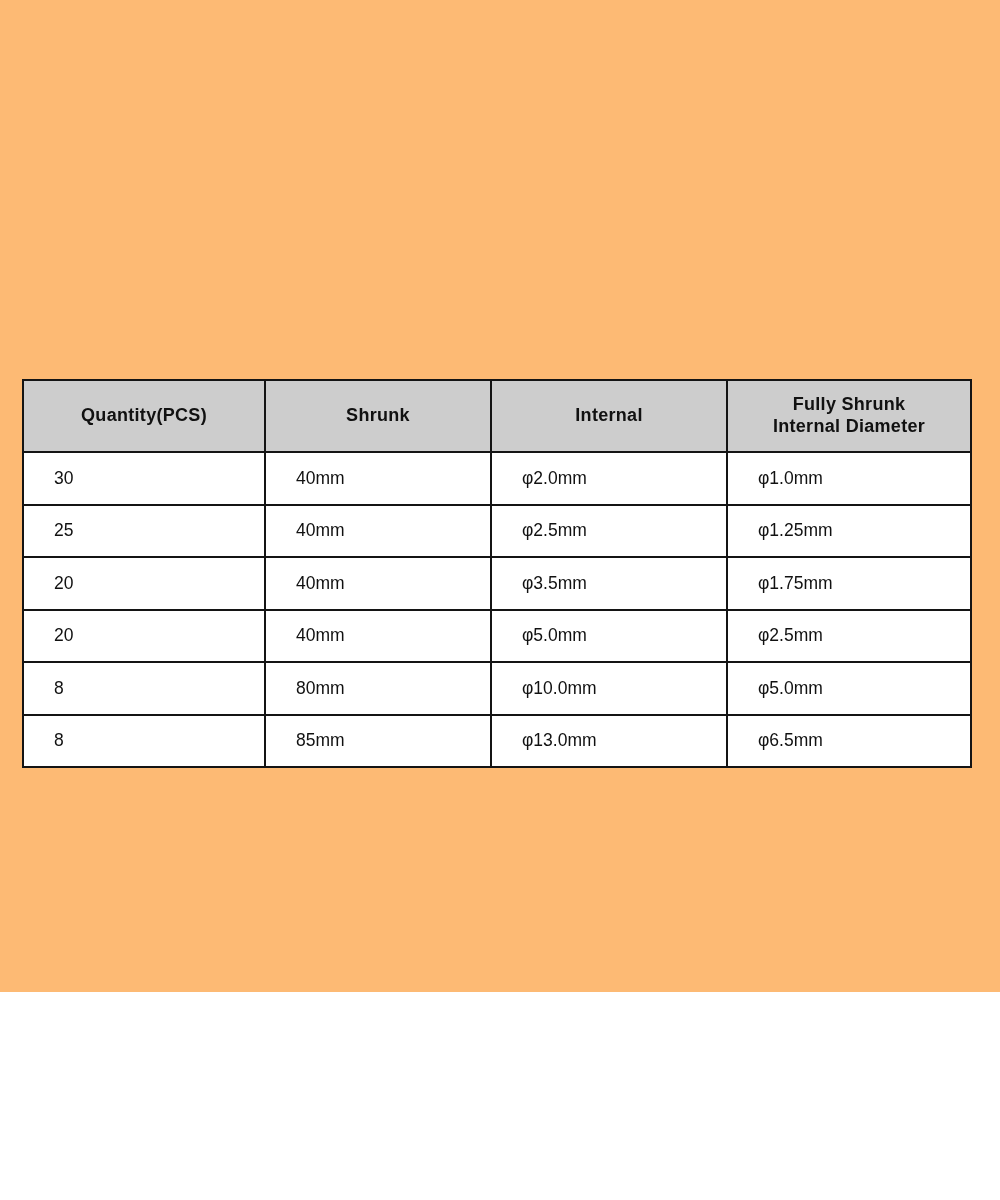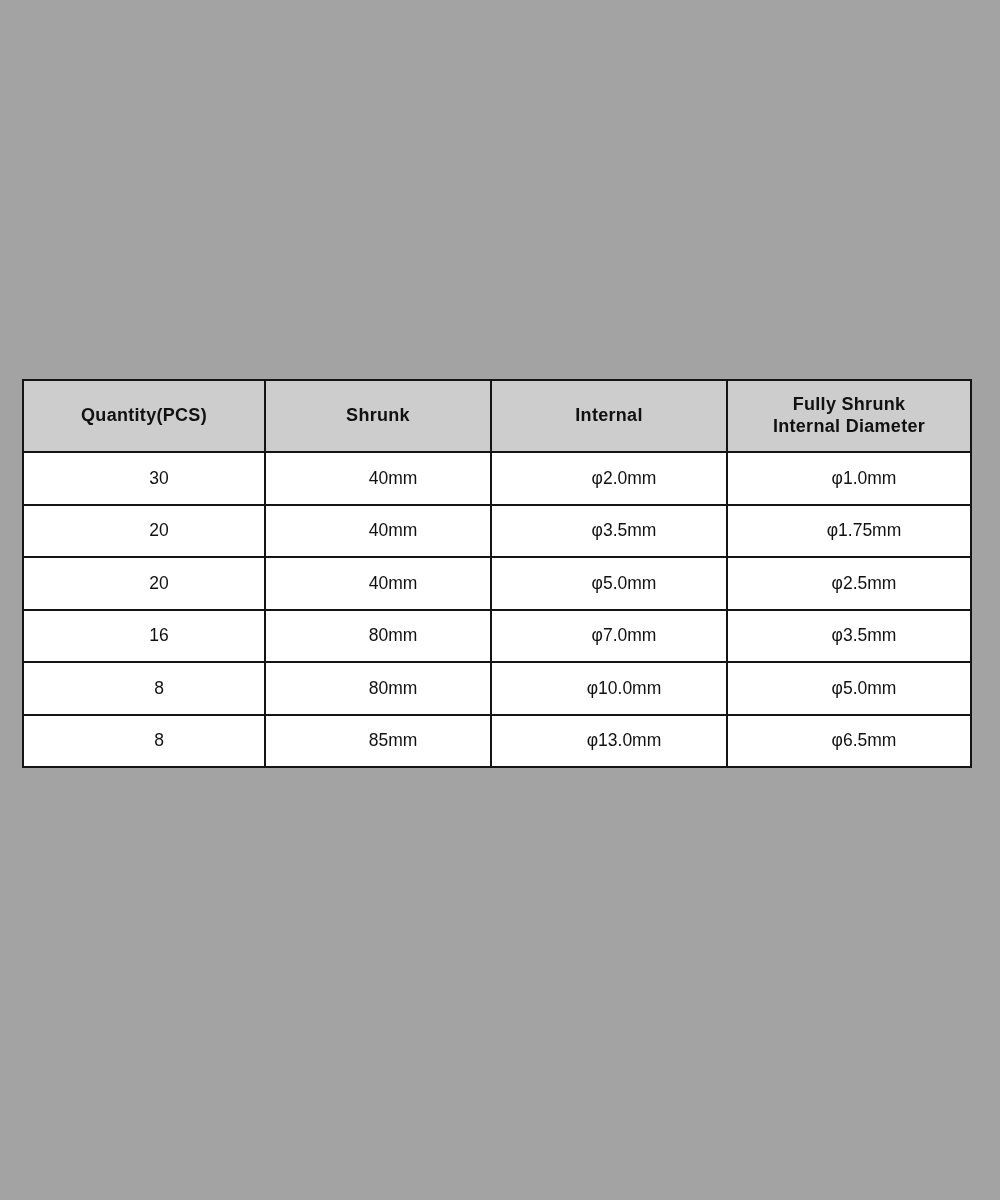--- a/index.html
+++ b/index.html
@@ -6,22 +6,22 @@
   html, body {
     width: 1000px;
     height: 1200px;
     background: #ffffff;
     font-family: "Liberation Sans", "DejaVu Sans", sans-serif;
     color: #1a1a1a;
   }
   .canvas {
     position: relative;
     width: 1000px;
-    height: 1200px;
-    background: #a3a3a3;
+    height: 992px;
+    background: #fdba74;
     overflow: hidden;
   }
   table.spec-table {
     position: absolute;
     left: 22px;
     top: 379px;
     width: 948px;
     border-collapse: collapse;
     table-layout: fixed;
     background: #ffffff;
@@ -40,21 +40,21 @@
     text-align: center;
     vertical-align: middle;
     white-space: pre-line;
     line-height: 1.2;
     color: #111111;
   }
   table.spec-table td {
     height: 52.5px;
     font-size: 17.5px;
     font-weight: normal;
-    text-align: center;
+    text-align: left;
     vertical-align: middle;
     color: #111111;
     background: #ffffff;
     padding-left: 30px;
   }
 </style>
 </head>
 <body>
 
 <div class="canvas">
@@ -75,36 +75,36 @@
       </tr>
     </thead>
     <tbody>
         <tr>
           <td>30</td>
           <td>40mm</td>
           <td>φ2.0mm</td>
           <td>φ1.0mm</td>
         </tr>
         <tr>
+          <td>25</td>
+          <td>40mm</td>
+          <td>φ2.5mm</td>
+          <td>φ1.25mm</td>
+        </tr>
+        <tr>
           <td>20</td>
           <td>40mm</td>
           <td>φ3.5mm</td>
           <td>φ1.75mm</td>
         </tr>
         <tr>
           <td>20</td>
           <td>40mm</td>
           <td>φ5.0mm</td>
           <td>φ2.5mm</td>
-        </tr>
-        <tr>
-          <td>16</td>
-          <td>80mm</td>
-          <td>φ7.0mm</td>
-          <td>φ3.5mm</td>
         </tr>
         <tr>
           <td>8</td>
           <td>80mm</td>
           <td>φ10.0mm</td>
           <td>φ5.0mm</td>
         </tr>
         <tr>
           <td>8</td>
           <td>85mm</td>

